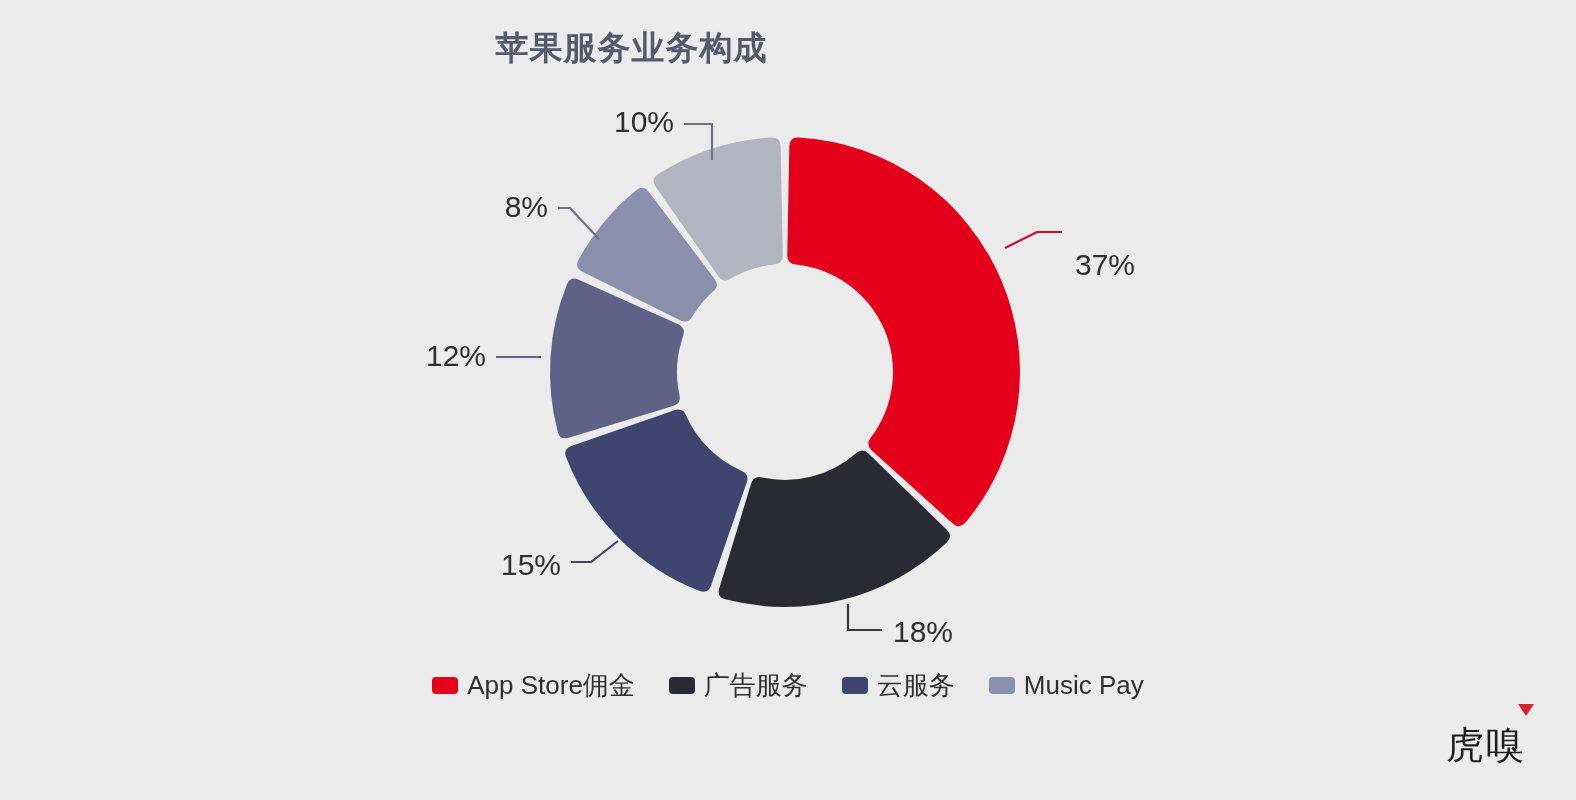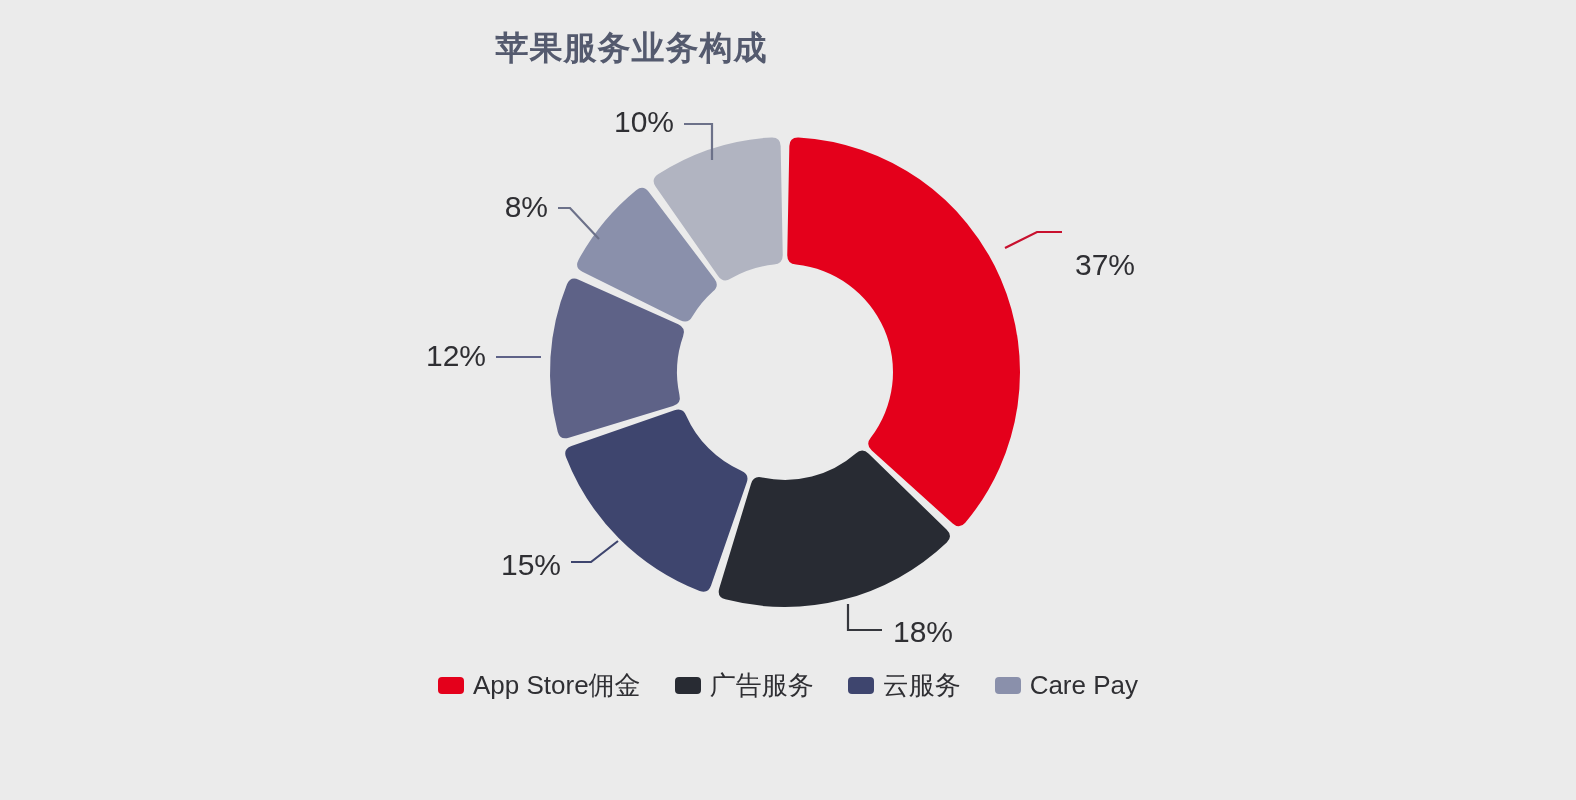--- a/index.html
+++ b/index.html
@@ -175,18 +175,22 @@
       <div class="legend-item">
         <span class="legend-swatch" style="background: rgb(40, 43, 51);"></span>
         <span class="legend-label">广告服务</span>
       </div>
       <div class="legend-item">
         <span class="legend-swatch" style="background: rgb(62, 69, 110);"></span>
         <span class="legend-label">云服务</span>
       </div>
       <div class="legend-item">
         <span class="legend-swatch" style="background: rgb(138, 144, 171);"></span>
-        <span class="legend-label">Care Pay</span>
+        <span class="legend-label">Music Pay</span>
       </div>
     </div>
 
+  <div id="watermark">
+    <div class="wm-tri"></div>
+    <div class="wm-text">虎嗅</div>
+  </div>
 
 </div>
 
 </body></html>

